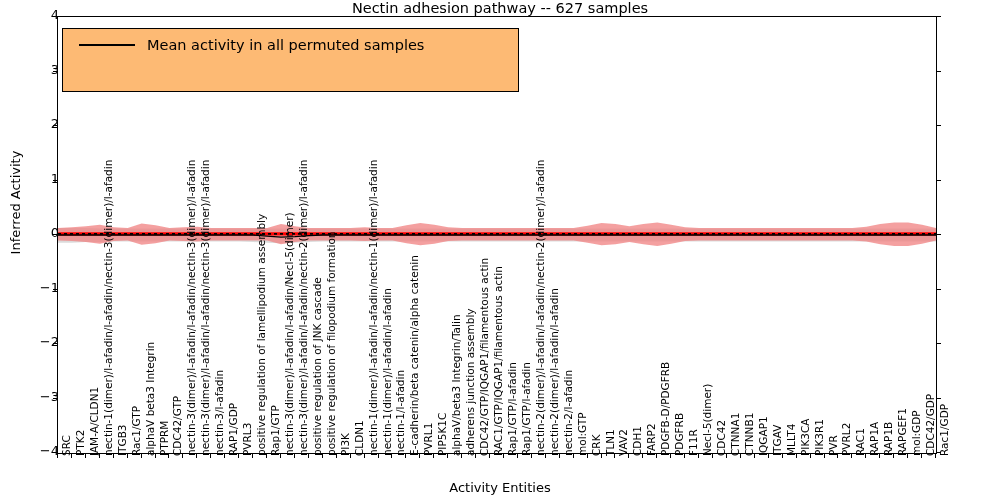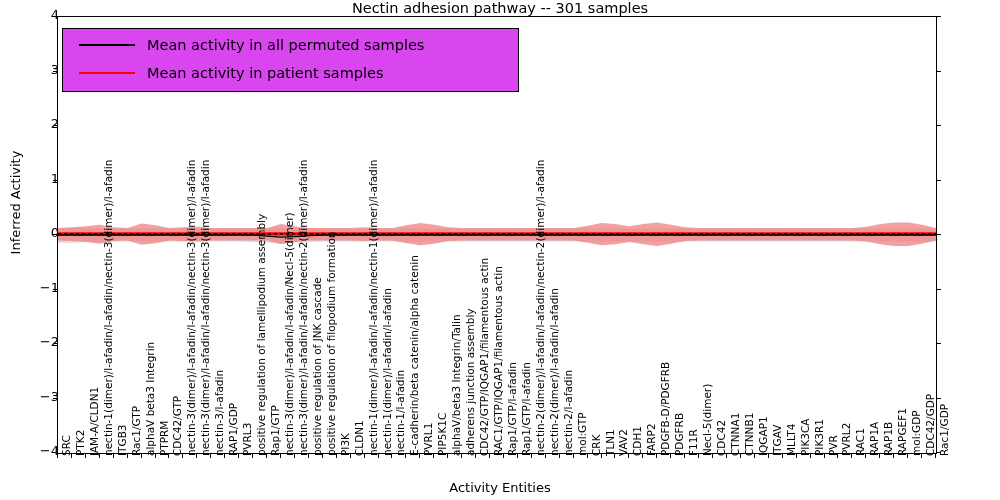--- a/index.html
+++ b/index.html
@@ -15,33 +15,33 @@
 
   .ytick{position:absolute;right:941px;width:36px;text-align:right;font-size:13px;color:#000;transform:translateY(-9px);}
   .ytickmark{position:absolute;left:53px;width:4px;height:1px;background:#000;}
   .ytickmark.r{left:937px;}
 
   .xtickmark{position:absolute;top:454px;width:1px;height:4px;background:#000;}
   .xtickmark.t{top:16px;}
 
   .xlab{position:absolute;font-size:10.5px;color:#000;white-space:nowrap;transform-origin:left top;transform:rotate(-90deg);line-height:10.5px;}
 
-  .legend{position:absolute;left:62px;top:28px;width:455px;height:62px;border:1.05px solid #000;background:#d946ef;z-index:40;}
+  .legend{position:absolute;left:62px;top:28px;width:455px;height:62px;border:1.05px solid #000;background:#fdba74;z-index:40;}
   .legrow{position:absolute;left:0;width:455px;height:26px;}
   .legline{position:absolute;left:16px;top:12px;width:56px;height:1.6px;}
   .legtxt{position:absolute;left:84px;top:0px;font-size:14.5px;color:#000;line-height:26px;}
 
   svg.plot{position:absolute;left:0;top:0;}
 </style>
 </head>
 <body>
 
 <div id="fig">
 
-  <div class="title">Nectin adhesion pathway -- 301 samples</div>
+  <div class="title">Nectin adhesion pathway -- 627 samples</div>
 
   <div class="ylabel">Inferred Activity</div>
   <div class="xlabel">Activity Entities</div>
 
   <div id="yticks">
       <div class="ytick" style="top: 16px;">4</div>
       <div class="ytickmark" style="top: 16px;"></div>
       <div class="ytickmark r" style="top: 16px;"></div>
       <div class="ytick" style="top: 70.5px;">3</div>
       <div class="ytickmark" style="top: 70.5px;"></div>
@@ -274,19 +274,15 @@
       <div class="xlab" style="left: 911.127px; top: 456px;">mol:GDP</div>
       <div class="xlab" style="left: 925.063px; top: 456px;">CDC42/GDP</div>
       <div class="xlab" style="left: 939px; top: 456px;">Rac1/GDP</div>
     </div>
 
   <div class="legend">
     <div class="legrow" style="top:3px;">
       <div class="legline" style="background:#000"></div>
       <div class="legtxt">Mean activity in all permuted samples</div>
     </div>
-    <div class="legrow" style="top:31px;">
-      <div class="legline" style="background:#ff0000"></div>
-      <div class="legtxt">Mean activity in patient samples</div>
-    </div>
   </div>
 
 </div>
 
 </body></html>

